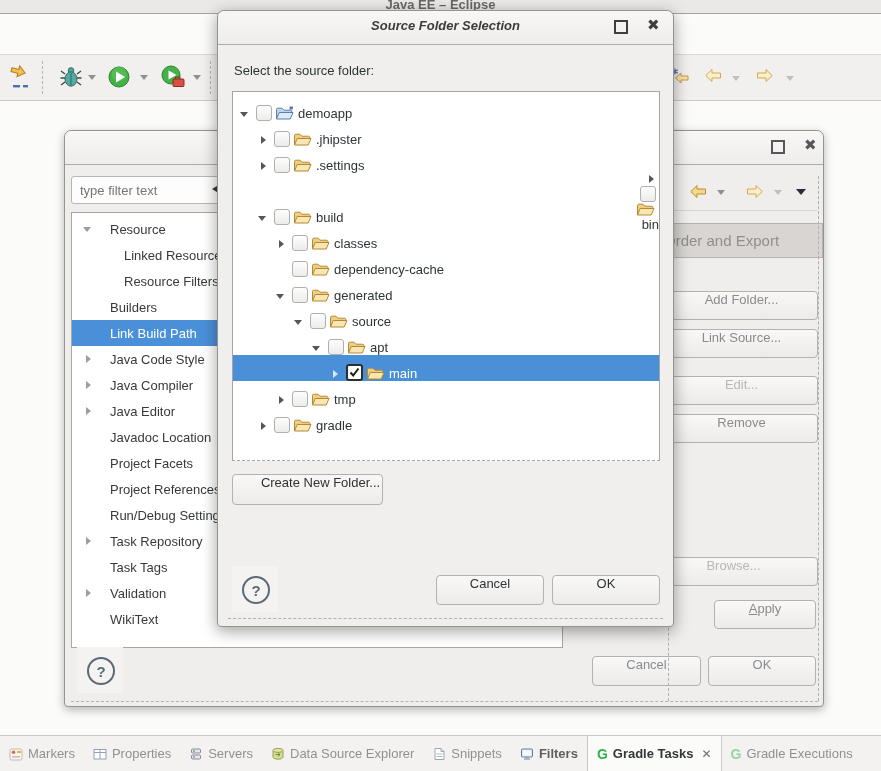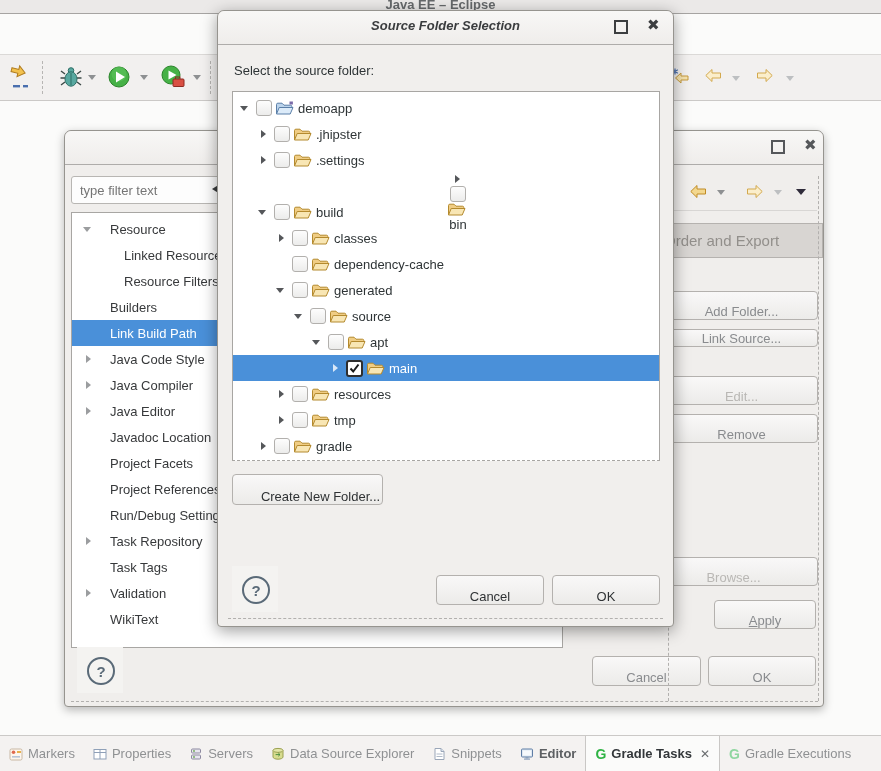--- a/index.html
+++ b/index.html
@@ -20,30 +20,30 @@
   .tsep{position:absolute;top:6px;height:33px;border-left:1px dashed #b7b5b3;width:0;}
   .caret{width:0;height:0;border-left:4px solid transparent;border-right:4px solid transparent;border-top:5px solid #8e9092;position:absolute;}
   .caret.dis{border-top-color:#bdbfc1;}
   .caret.dark{border-top-color:#2f2b3a;border-left-width:5px;border-right-width:5px;border-top-width:6px;}
   
   .dlg{position:absolute;background:#f0eeec;border:1px solid #96948f;border-radius:7px 7px 4px 4px;}
   .titlebar{position:absolute;left:0;top:0;right:0;height:33px;background:linear-gradient(#f8f7f6,#efedeb);border-bottom:1px solid #aeacaa;border-radius:7px 7px 0 0;font-style:italic;}
   .titlebar .title{position:absolute;left:0;right:0;top:7px;text-align:center;font-weight:bold;color:#3a3c3e;font-size:13px;}
   .win-max{position:absolute;width:10px;height:10px;border:2px solid #3c3e40;top:4px;}
   .win-close{position:absolute;font-weight:bold;color:#3c3e40;font-size:15px;top:0px;line-height:18px;}
-  .btn{position:absolute;display:flex;align-items:flex-end;justify-content:center;background:linear-gradient(#f9f8f8,#ecebe9);border:1px solid #b4b1ae;border-radius:4px;font-size:13px;color:#2f3234;box-sizing:border-box;}
+  .btn{position:absolute;display:flex;align-items:flex-start;justify-content:center;background:linear-gradient(#f9f8f8,#ecebe9);border:1px solid #b4b1ae;border-radius:4px;font-size:13px;color:#2f3234;box-sizing:border-box;}
   .btn.inactive{color:#898b8e;}
   .btn.disabled{color:#b9b7b4;}
   .help-sq{position:absolute;width:46px;height:46px;background:#f4f3f1;}
   .help{position:absolute;width:24px;height:24px;border:2px solid #5a6a78;border-radius:50%;color:#5a6a78;font-weight:bold;font-size:15px;display:flex;align-items:center;justify-content:center;}
   .dashv{position:absolute;width:0;border-left:1px dashed #b2b0ae;}
   .dashh{position:absolute;height:0;border-top:1px dashed #b2b0ae;}
   
   .panel-white{position:absolute;background:#fff;border:1px solid #a8a6a3;box-sizing:border-box;overflow:hidden;}
-  .trow{height:26px;display:flex;align-items:center;box-sizing:border-box;}
+  .trow{height:26px;display:flex;align-items:flex-end;box-sizing:border-box;}
   .trow .lbl{white-space:nowrap;color:#2e3436;}
   .trow.sel{background:#4a90d9;}
   .trow.sel .lbl{color:#fff;}
   .exp{width:12px;height:13px;flex:none;position:relative;margin-right:2px;}
   .exp.expanded::after{content:'';position:absolute;left:1px;top:4px;border-left:4.5px solid transparent;border-right:4.5px solid transparent;border-top:5.5px solid #55575a;}
   .exp.collapsed::after{content:'';position:absolute;left:4px;top:2px;border-top:4.5px solid transparent;border-bottom:4.5px solid transparent;border-left:5.5px solid #55575a;}
   .sel .exp.collapsed::after{border-left-color:#d8e7f8;}
   .side .exp.expanded::after{border-top-color:#9b9d9f;}
   .side .exp.collapsed::after{border-left-color:#9b9d9f;}
   .cb{width:14px;height:14px;border:1px solid #b2b0ad;border-radius:3px;background:linear-gradient(#fdfdfd,#ececeb);margin:0 3px;flex:none;display:flex;align-items:center;justify-content:center;}
@@ -220,21 +220,21 @@
       </div>
     </div>
 
   <div class="order-tab" style="left:496px;top:92px;width:262px;height:35px;padding-left:102px;">
     <span>Order and Export</span>
   </div>
 
   <div class="btn inactive" style="left:600px;top:160px;width:153px;height:29px;">
       <span>Add Folder...</span>
     </div>
-  <div class="btn inactive" style="left:600px;top:198px;width:153px;height:18px;">
+  <div class="btn inactive" style="left:600px;top:198px;width:153px;height:29px;">
       <span>Link Source...</span>
     </div>
   <div class="btn disabled" style="left:600px;top:245px;width:153px;height:29px;">
       <span>Edit...</span>
     </div>
   <div class="btn inactive" style="left:600px;top:283px;width:153px;height:29px;">
       <span>Remove</span>
     </div>
   <div class="btn disabled" style="left:584px;top:426px;width:169px;height:29px;">
       <span>Browse...</span>
@@ -385,31 +385,20 @@
             <path d="M1.5 5.5 L4.2 8.5 L9.5 1.5" fill="none" stroke="#1a1a1a" stroke-width="2"></path>
           </svg>
         </span>
         <span class="ficon">
           <svg width="19" height="15" viewBox="0 0 19 15">
             <path d="M1.5 13 V3.5 C1.5 2.7 2 2.2 2.8 2.2 H7 L9 4.2 H15.5 C16.3 4.2 16.8 4.7 16.8 5.5 V7" fill="#f0cd84" stroke="#b48a2e"></path>
             <path d="M1.5 13 L4.2 6.5 H18 L15.2 13 Z" fill="#f8e6b4" stroke="#b48a2e" stroke-linejoin="round"></path>
           </svg>
         </span>
         <span class="lbl">main</span>
-      </div>
-      <div class="trow" style="padding-left: 42px;">
-        <span class="exp collapsed"></span>
-        <span class="cb"></span>
-        <span class="ficon">
-          <svg width="19" height="15" viewBox="0 0 19 15">
-            <path d="M1.5 13 V3.5 C1.5 2.7 2 2.2 2.8 2.2 H7 L9 4.2 H15.5 C16.3 4.2 16.8 4.7 16.8 5.5 V7" fill="#f0cd84" stroke="#b48a2e"></path>
-            <path d="M1.5 13 L4.2 6.5 H18 L15.2 13 Z" fill="#f8e6b4" stroke="#b48a2e" stroke-linejoin="round"></path>
-          </svg>
-        </span>
-        <span class="lbl">resources</span>
       </div>
       <div class="trow" style="padding-left: 42px;">
         <span class="exp collapsed"></span>
         <span class="cb"></span>
         <span class="ficon">
           <svg width="19" height="15" viewBox="0 0 19 15">
             <path d="M1.5 13 V3.5 C1.5 2.7 2 2.2 2.8 2.2 H7 L9 4.2 H15.5 C16.3 4.2 16.8 4.7 16.8 5.5 V7" fill="#f0cd84" stroke="#b48a2e"></path>
             <path d="M1.5 13 L4.2 6.5 H18 L15.2 13 Z" fill="#f8e6b4" stroke="#b48a2e" stroke-linejoin="round"></path>
           </svg>
         </span>
@@ -499,21 +488,21 @@
     </div>
     <div class="btab emph">
       <span style="display: flex;">
         <svg width="14" height="14">
           <rect x="1.5" y="2" width="11" height="8" rx="1" fill="#dfe8f2" stroke="#5f7ea6"></rect>
           <rect x="3" y="3.5" width="8" height="5" fill="#f6f9fc"></rect>
           <rect x="5.5" y="10" width="3" height="1.5" fill="#8aa0bc"></rect>
           <rect x="4" y="11.5" width="6" height="1.2" fill="#8aa0bc"></rect>
         </svg>
       </span>
-      <span>Editor</span>
+      <span>Filters</span>
     </div>
     <div class="btab active">
       <span class="gi">G</span>
       <span>Gradle Tasks</span>
       <span class="closex">✕</span>
     </div>
     <div class="btab">
       <span class="gi">G</span>
       <span>Gradle Executions</span>
     </div>

